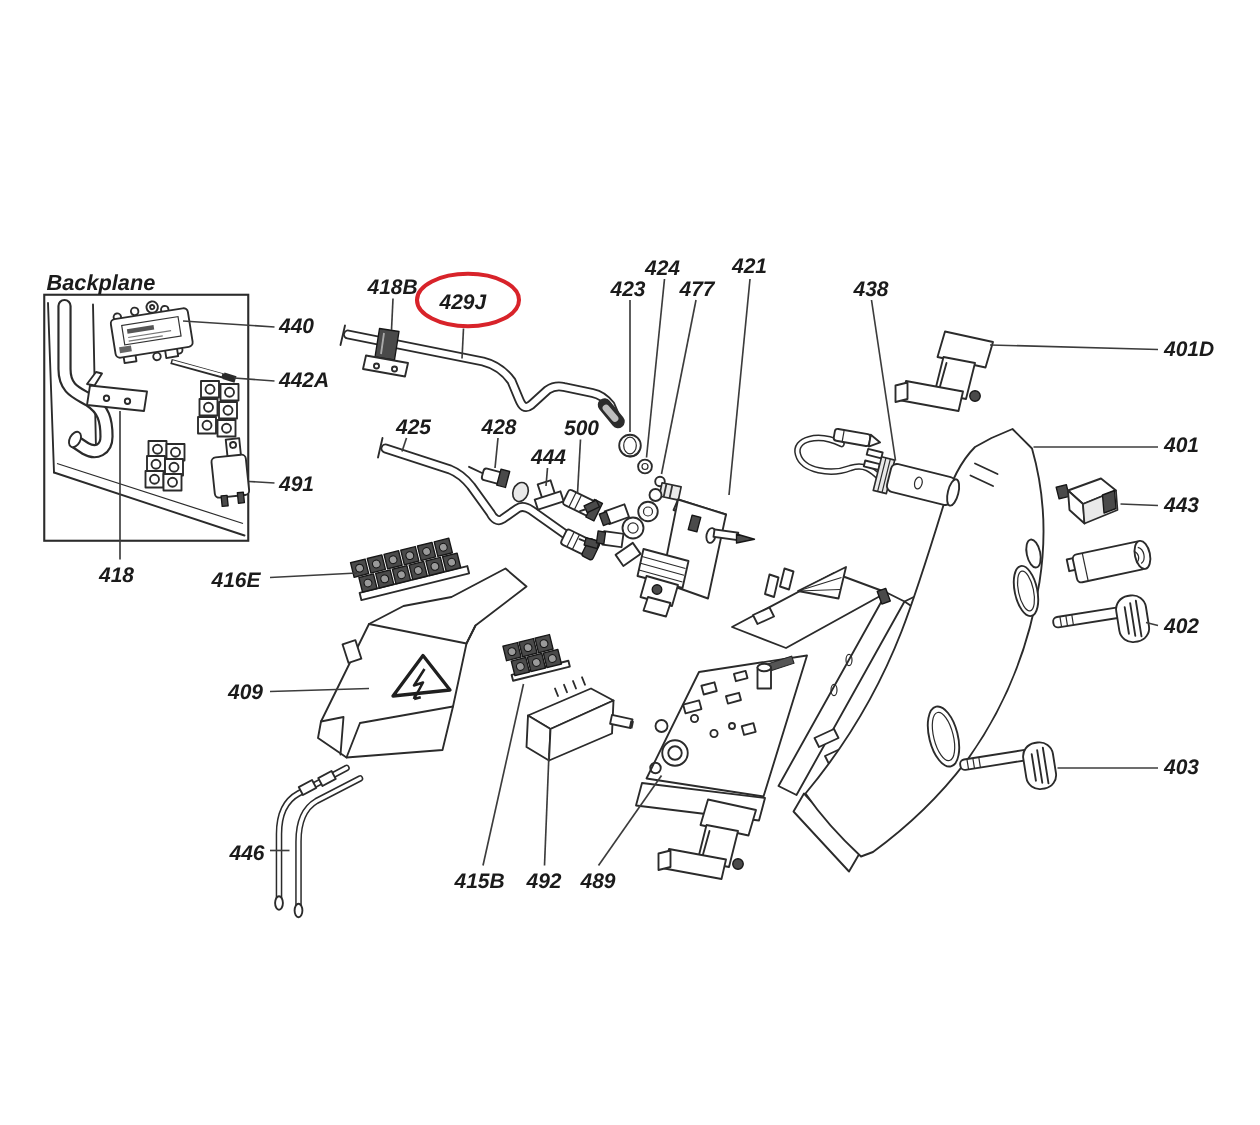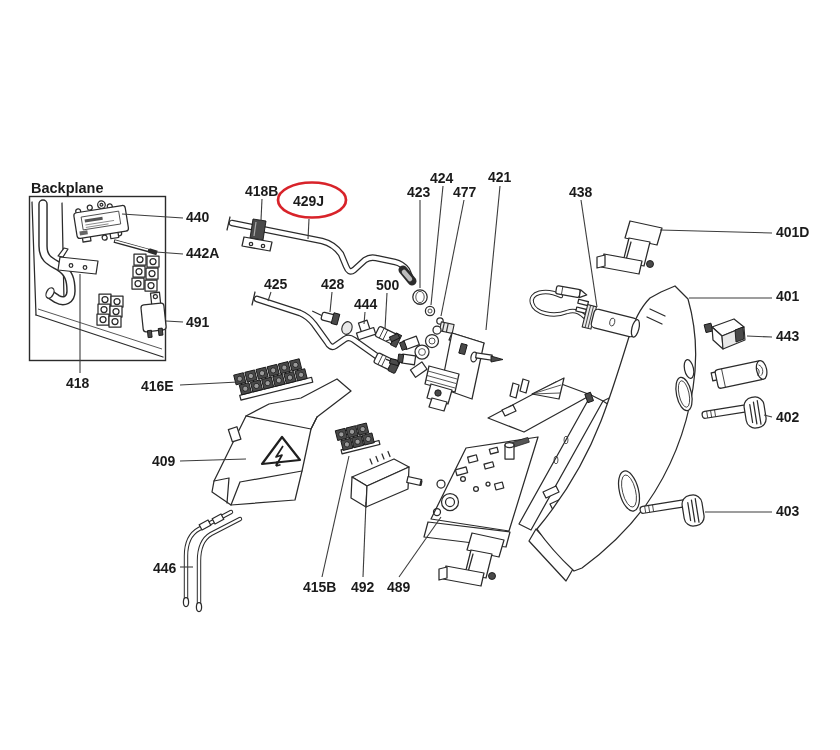--- a/index.html
+++ b/index.html
@@ -1,16 +1,16 @@
 <!DOCTYPE html>
 <html><head>
 <meta charset="utf-8">
 <style>
   html,body{margin:0;padding:0;background:#fff;}
-  .stage{width:840px;height:750px;position:relative;background:#fff;overflow:hidden;}
+  .stage{width:840px;height:750px;position:relative;background:#fff;overflow:hidden;font-style:italic;}
   svg{display:block;}
   text{font-family:"Liberation Sans","DejaVu Sans",sans-serif;font-weight:bold;font-size:14px;fill:#1b1b1b;}
   .ttl{font-size:14.5px;}
   .o{fill:none;stroke:#2b2b2b;stroke-width:1.25;stroke-linejoin:round;stroke-linecap:round;}
   .th{fill:none;stroke:#2b2b2b;stroke-width:0.8;stroke-linejoin:round;}
   .w{fill:#ffffff;stroke:#2b2b2b;stroke-width:1.25;stroke-linejoin:round;}
   .g{fill:#e9e9e9;stroke:#2b2b2b;stroke-width:1.1;stroke-linejoin:round;}
   .d{fill:#4a4a4a;stroke:#161616;stroke-width:0.9;stroke-linejoin:round;}
   .ld{stroke:#3c3c3c;stroke-width:1.1;fill:none;}
   .to{stroke:#2b2b2b;stroke-width:6.6;fill:none;stroke-linejoin:round;stroke-linecap:round;}

